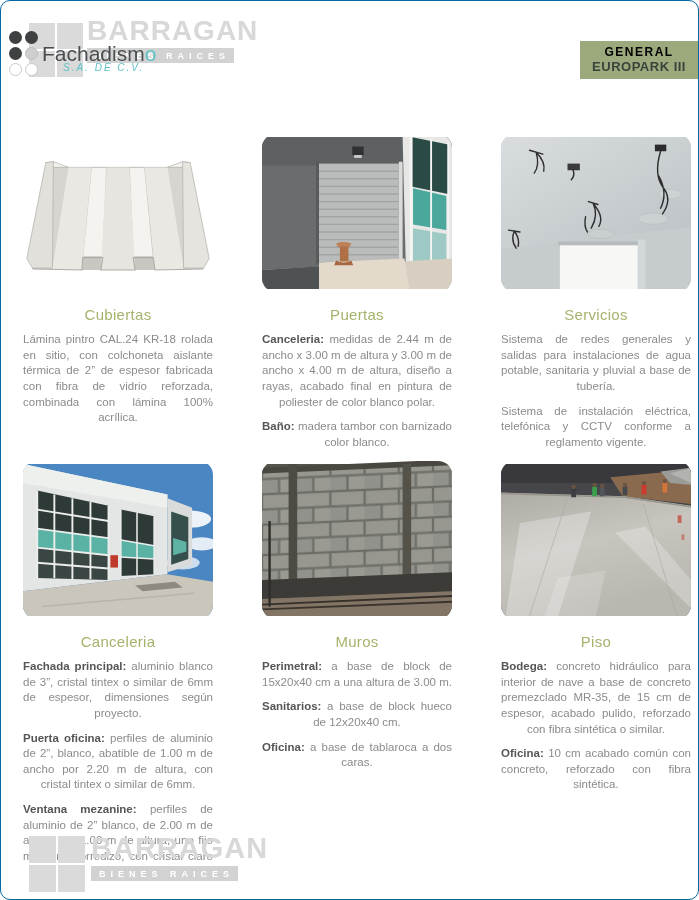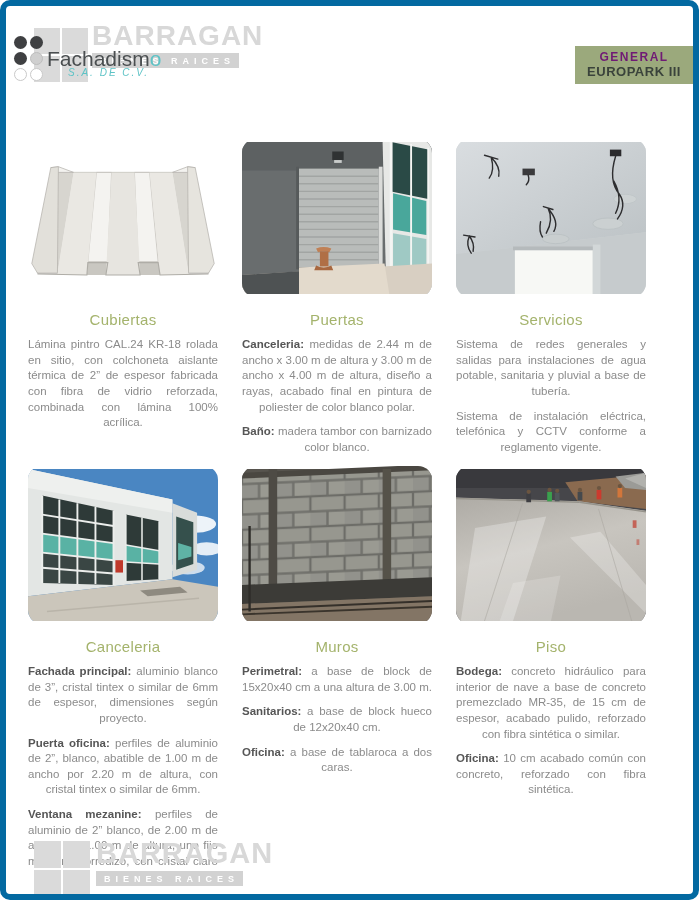--- a/index.html
+++ b/index.html
@@ -1,20 +1,20 @@
 <!DOCTYPE html>
 <html><head>
 <meta charset="utf-8">
 <style>
   * { margin:0; padding:0; box-sizing:border-box; }
   html,body { background:#fff; }
   body { font-family:"Liberation Sans", sans-serif; }
   .page {
     position:relative; width:699px; height:900px; margin:0 auto;
-    background:#fff; border:6px solid #0369a1; border-radius:10px; overflow:hidden;
+    background:#fff; border:1px solid #0369a1; border-radius:10px; overflow:hidden;
   }
 
   
   .header { position:relative; height:133px; }
   .brand-lockup { position:absolute; left:28px; top:16px; }
   .sq-grid { position:absolute; left:0; top:6px; display:grid;
     grid-template-columns:26px 26px; grid-template-rows:26px 26px; gap:2px; }
   .sq-grid .sq { background:#dadada; }
   .brand-text { margin-left:58px; }
   .brand-name { font-size:28px; font-weight:bold; letter-spacing:1px; color:#d8d8d8; line-height:1; }
@@ -27,25 +27,25 @@
   .dot.dark  { background:#3f4042; }
   .dot.gray  { background:#cfcfcf; border:1px solid #bdbdbd; }
   .dot.ring  { background:#ffffff; border:1.5px solid #c9c9c9; }
   .fach-word { position:absolute; left:33px; top:11px; font-size:21px; color:#4a4e50; white-space:nowrap; }
   .fach-word .accent { color:#5ec3c6; }
   .fach-sub { position:absolute; left:54px; top:31px; font-size:10px; font-style:italic;
     letter-spacing:2px; color:#5ec3c6; white-space:nowrap; }
 
   .badge { position:absolute; right:0; top:40px; background:#9ba97c; text-align:center;
     padding:4px 12px 5px 12px; min-width:107px; }
-  .badge-line1 { font-size:12px; letter-spacing:1.5px; color:#701a75; font-weight:bold; }
+  .badge-line1 { font-size:12px; letter-spacing:1.5px; color:#000000; font-weight:bold; }
   .badge-line2 { font-size:13px; letter-spacing:0.5px; color:#3a433b; font-weight:bold; }
 
   
-  .grid { display:grid; grid-template-columns:190px 190px 190px; column-gap:24px; padding:0 22px; }
+  .grid { display:grid; grid-template-columns:190px 190px 190px; column-gap:49px; padding:0 22px; }
   .card { display:flex; flex-direction:column; }
   .row1 .card { min-height:327px; }
   .figure { width:190px; height:158px; border-radius:14px; overflow:hidden; flex:0 0 auto; }
   .figure.plain { border-radius:0; }
   .figure svg { display:block; width:100%; height:100%; }
   .sec-title { text-align:center; font-size:15px; font-weight:normal; color:#a4b36c;
     margin-top:14px; margin-bottom:9px; letter-spacing:0.3px; }
   .body-par { font-size:11.5px; line-height:1.36; color:#8b8b8b; text-align:justify;
     text-align-last:center; margin-bottom:9px; }
   .body-par .lbl { color:#565656; font-weight:bold; }

